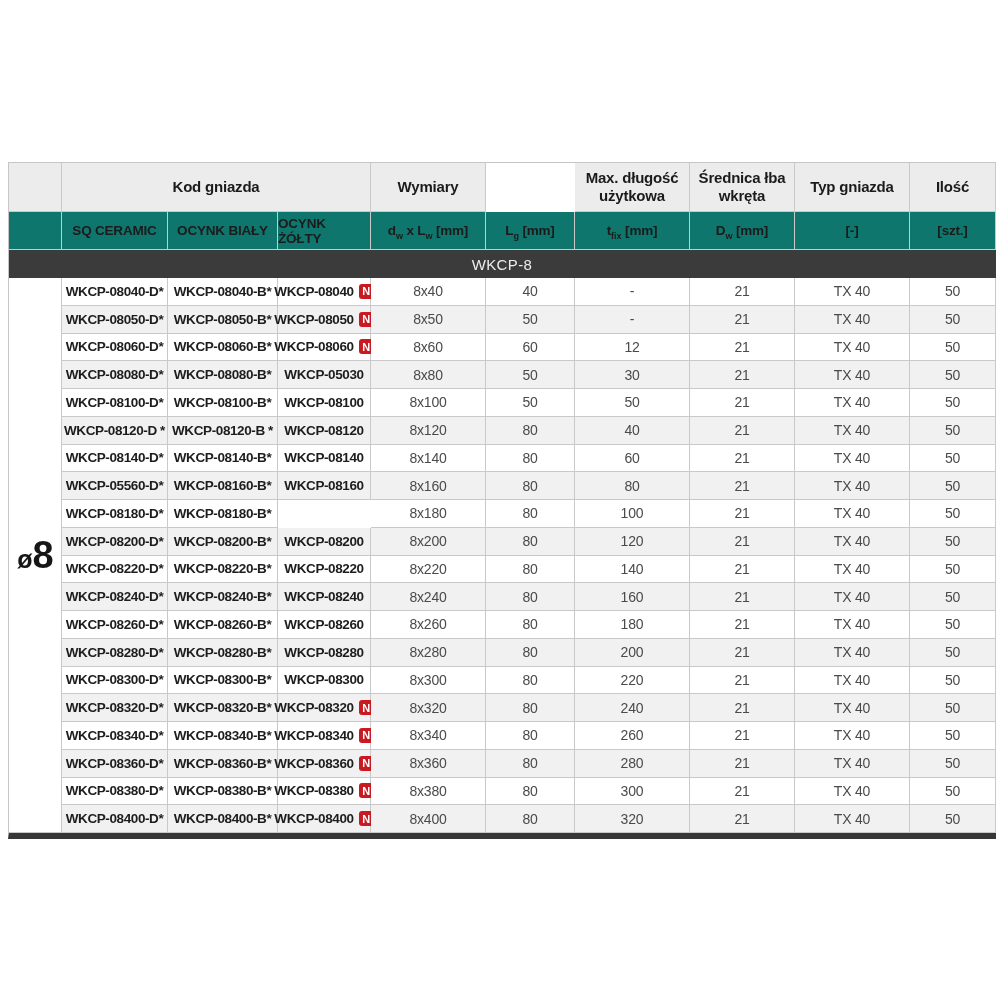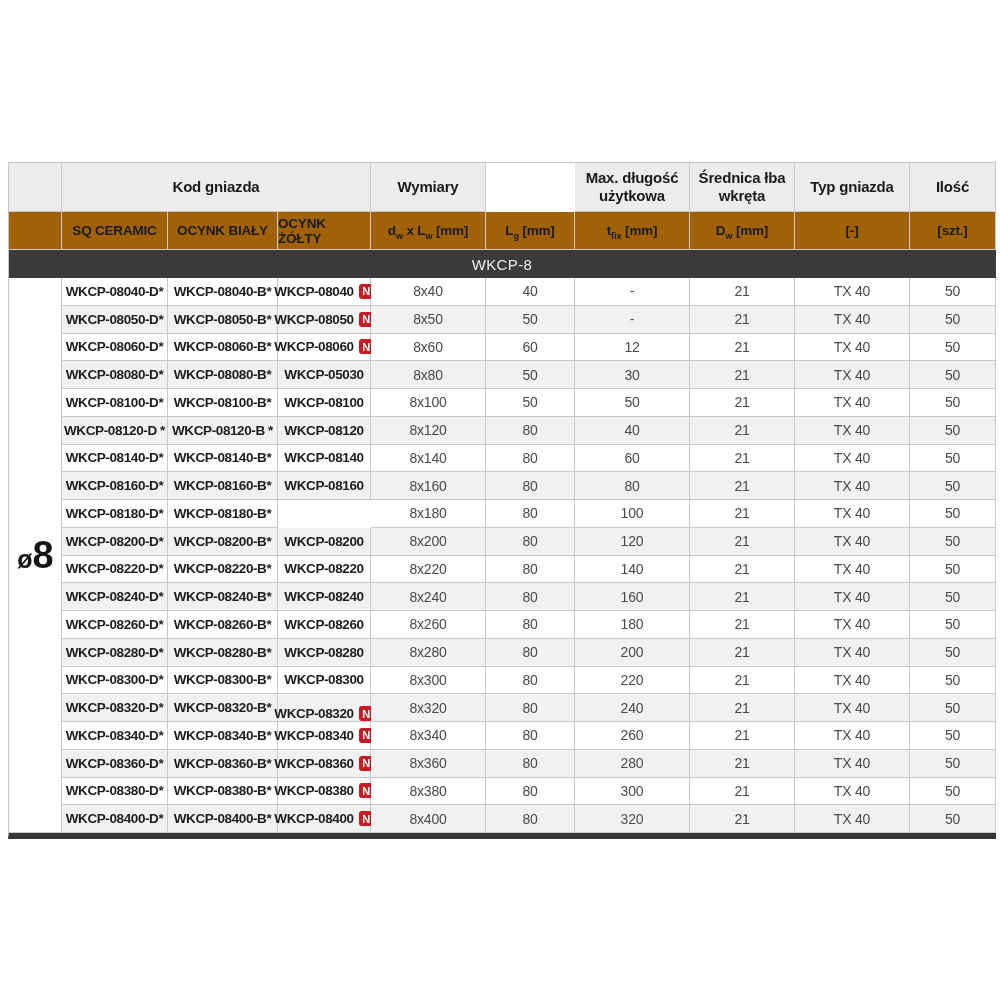--- a/index.html
+++ b/index.html
@@ -18,21 +18,21 @@
   }
   .c{
     border-right:1px solid #c9c9c9;
     border-bottom:1px solid #c9c9c9;
     display:flex;align-items:center;justify-content:center;
     background:#ffffff;min-width:0;
   }
   .c span{white-space:pre;}
   .h{background:#ececec;font-weight:700;color:#1b1b1b;font-size:15px;
      text-align:center;line-height:1.2;letter-spacing:-0.2px;padding:0 4px;}
-  .sh{background:#a16207;font-weight:700;color:#1b1b1b;font-size:13.5px;
+  .sh{background:#0f766e;font-weight:700;color:#1b1b1b;font-size:13.5px;
       letter-spacing:-0.2px;}
   .band{background:#3b3b3b;color:#ececec;font-size:15px;letter-spacing:0.4px;
         border-right:1px solid #3b3b3b;border-bottom:none;
         grid-column:1/11;grid-row:3;}
   .size-cell{grid-column:1;grid-row:4/24;background:#ffffff;
              border-bottom:1px solid #c9c9c9;}
   .size-cell .sym{font-size:25px;font-weight:700;color:#161616;}
   .size-cell .num8{font-size:38px;font-weight:700;color:#161616;letter-spacing:-1px;}
   .size-cell{align-items:center;}
   .size-inner{display:flex;align-items:baseline;}
@@ -271,21 +271,21 @@
     <div class="c num" style="grid-area: 10 / 8;">
       <span>21</span>
     </div>
     <div class="c num" style="grid-area: 10 / 9;">
       <span>TX 40</span>
     </div>
     <div class="c num" style="grid-area: 10 / 10;">
       <span>50</span>
     </div>
     <div class="c code alt" style="grid-area: 11 / 2;">
-      <span>WKCP-08160-D*</span>
+      <span>WKCP-05560-D*</span>
     </div>
     <div class="c code alt" style="grid-area: 11 / 3;">
       <span>WKCP-08160-B*</span>
     </div>
     <div class="c code alt" style="grid-area: 11 / 4;">
       <span>WKCP-08160</span>
     </div>
     <div class="c num alt" style="grid-area: 11 / 5;">
       <span>8x160</span>
     </div>
@@ -492,21 +492,21 @@
     </div>
     <div class="c num" style="grid-area: 18 / 10;">
       <span>50</span>
     </div>
     <div class="c code alt" style="grid-area: 19 / 2;">
       <span>WKCP-08320-D*</span>
     </div>
     <div class="c code alt" style="grid-area: 19 / 3;">
       <span>WKCP-08320-B*</span>
     </div>
-    <div class="c code alt" style="grid-area: 19 / 4; align-items: flex-end;">
+    <div class="c code alt" style="grid-area: 19 / 4;">
       <span>WKCP-08320</span>
       <span class="nbadge" style="background: rgb(200, 26, 34);">N</span>
     </div>
     <div class="c num alt" style="grid-area: 19 / 5;">
       <span>8x320</span>
     </div>
     <div class="c num alt" style="grid-area: 19 / 6;">
       <span>80</span>
     </div>
     <div class="c num alt" style="grid-area: 19 / 7;">

